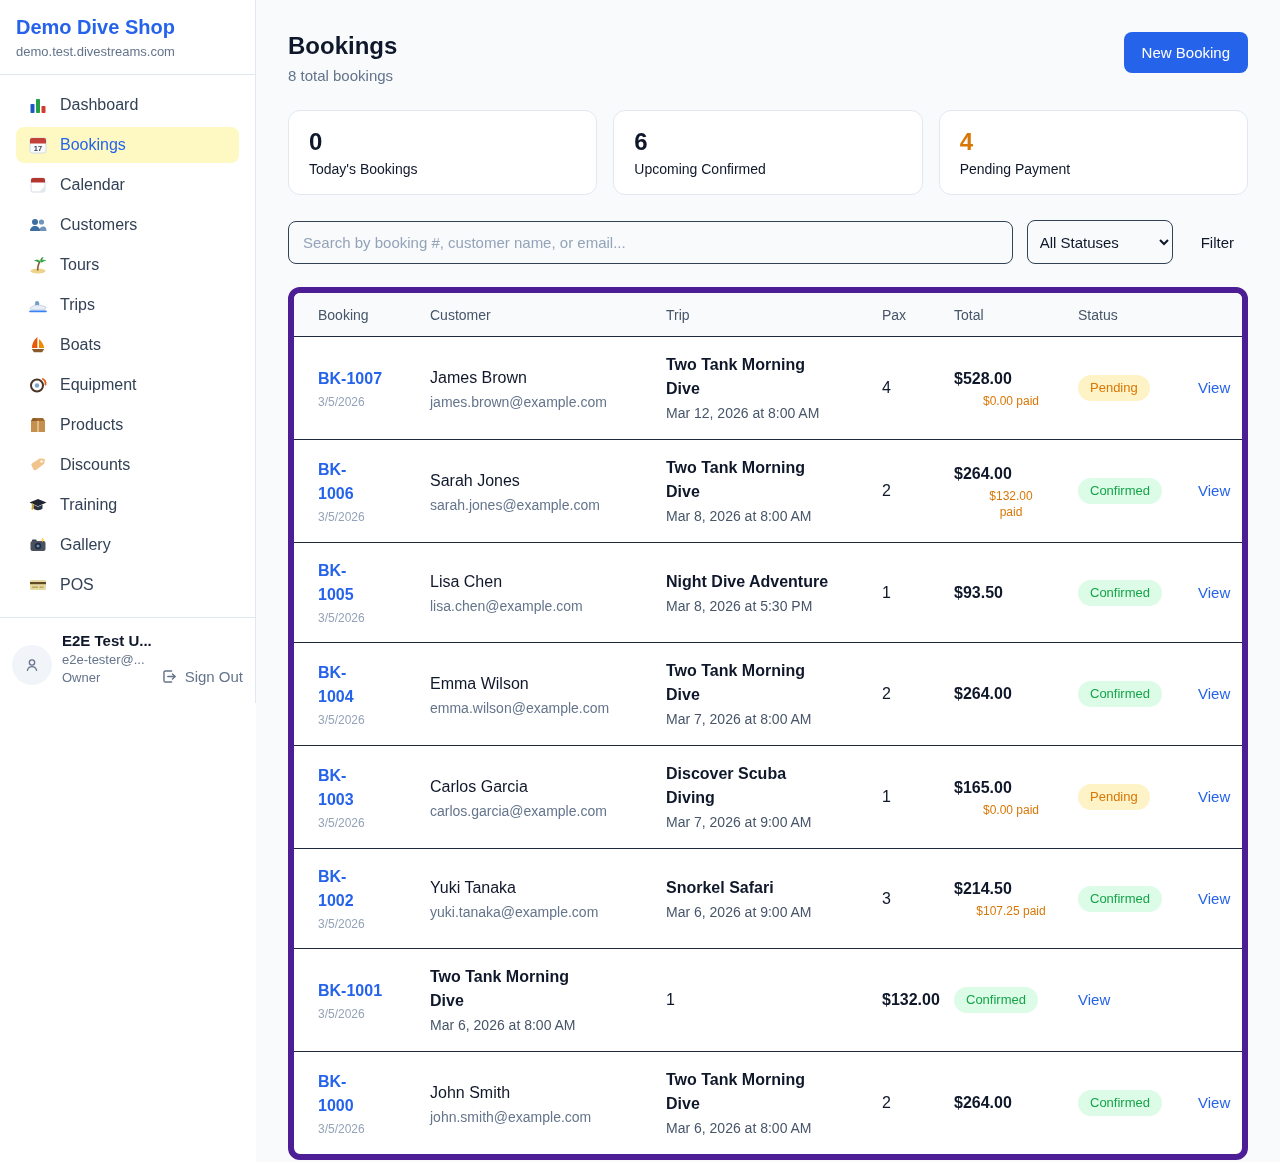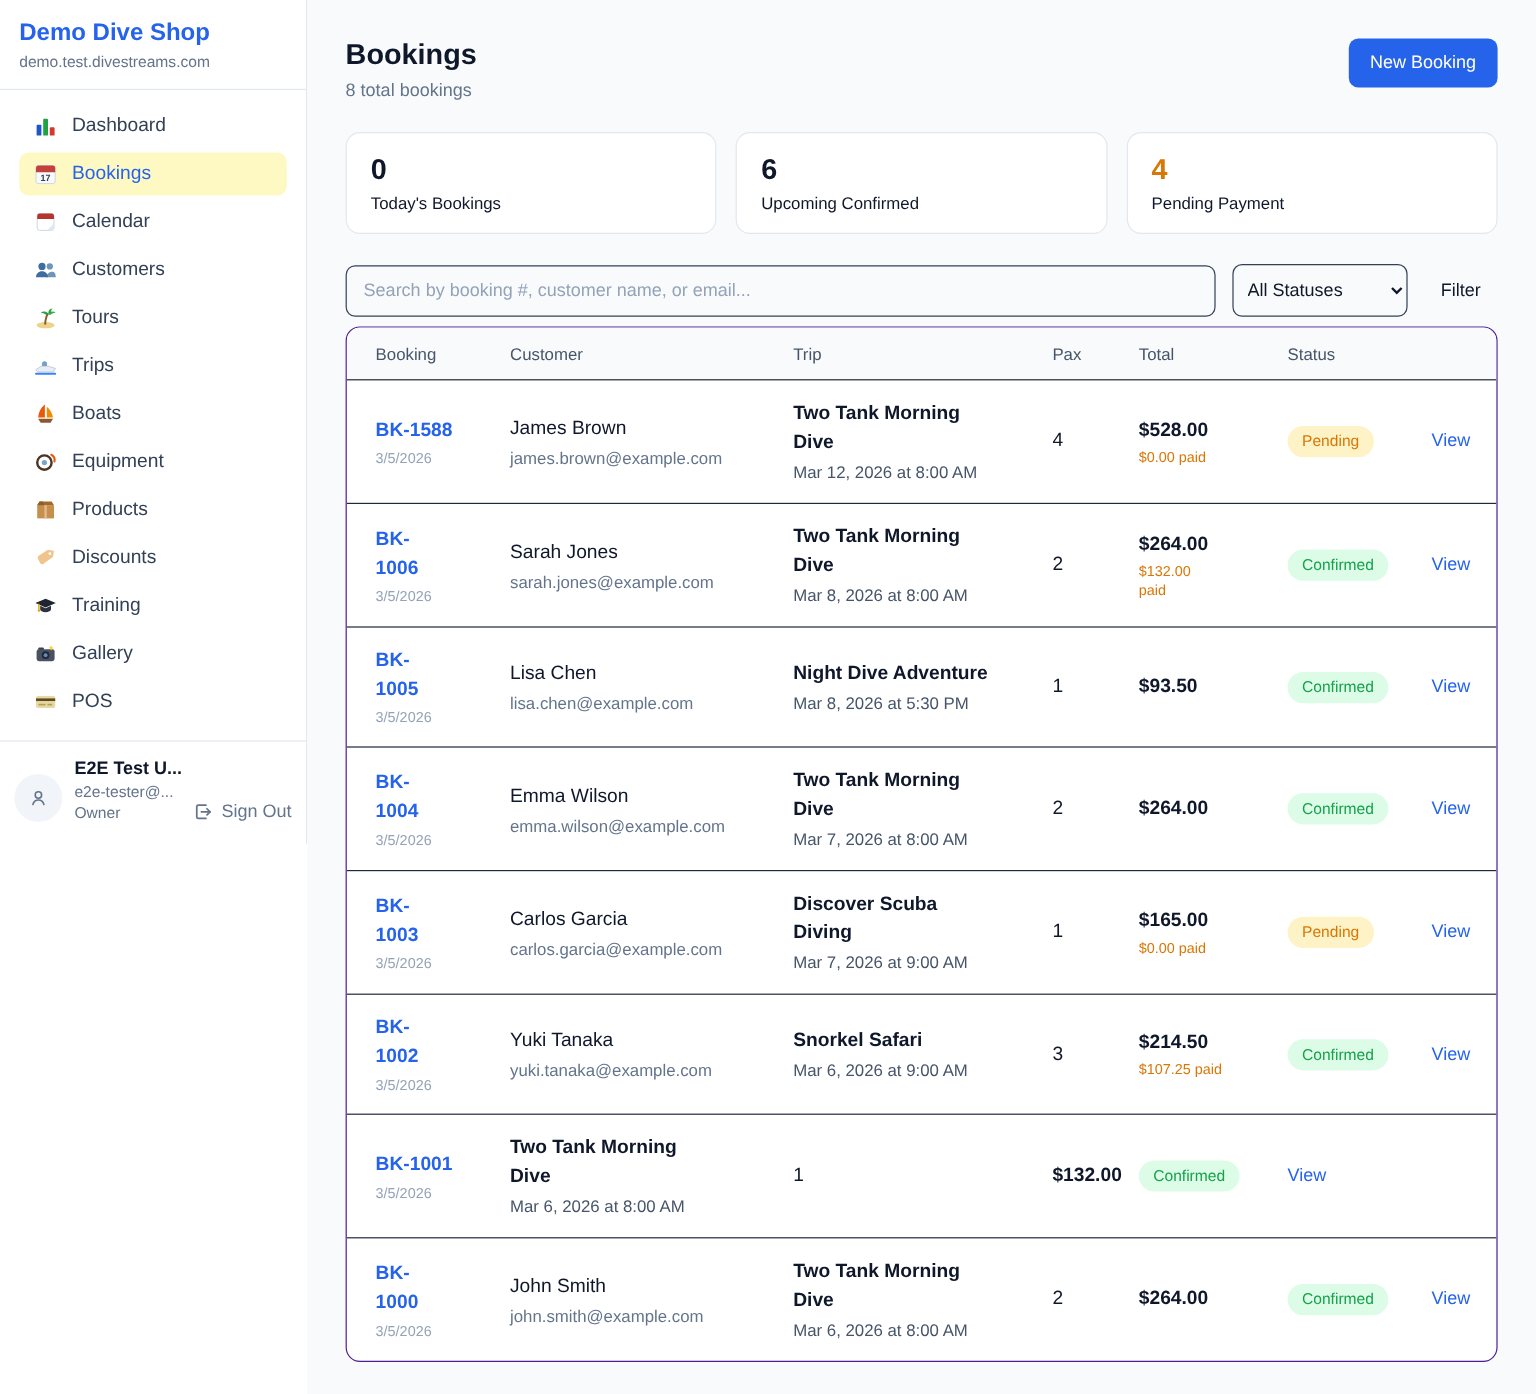--- a/index.html
+++ b/index.html
@@ -52,38 +52,38 @@
                   background:transparent; padding:0 14px; font-size:15px; color:#a21caf;
                   font-family:"Liberation Sans",sans-serif; outline:none; }
   .search-input::placeholder { color:#94a3b8; }
   .status-select { height:44px; width:146px; border:1px solid #334155; border-radius:8px;
                    background:transparent; font-size:15px; color:#0f172a; padding:0 8px;
                    font-family:"Liberation Sans",sans-serif; }
   .filter-btn { background:none; border:none; font-size:15px; color:#0f172a; padding:0 14px;
                 cursor:pointer; font-family:"Liberation Sans",sans-serif; }
 
   
-  .table-card { margin-top:8px; background:#fff; border:1px solid #4c1d95; border-radius:12px; overflow:hidden; }
+  .table-card { margin-top:23px; background:#fff; border:6px solid #4c1d95; border-radius:12px; overflow:hidden; }
   .thead, .trow { display:grid; grid-template-columns:112px 236px 216px 72px 124px 120px 1fr;
                   padding:0 24px; }
   .thead { background:#f8fafc; border-bottom:1px solid #1e293b; }
   .th { font-size:14px; color:#475569; font-weight:500; padding:14px 8px 13px 0; }
   .trow { border-bottom:1px solid #1e293b; padding-top:16px; padding-bottom:16px; align-items:center; min-height:100px; }
   .trow:last-child { border-bottom:none; }
   .cell { padding-right:10px; min-width:0; }
   .bk { display:inline-block; color:#2563eb; font-weight:bold; font-size:16px; line-height:24px;
         white-space:pre-line; text-decoration:none; }
   .bk-date { font-size:12px; color:#94a3b8; margin-top:3px; line-height:16px; }
   .cust-name { font-size:16px; color:#0f172a; line-height:24px; }
   .cust-email { font-size:14px; color:#64748b; margin-top:3px; line-height:18px; }
   .trip-name { font-size:16px; font-weight:600; color:#0f172a; line-height:24px; white-space:pre-line; }
   .trip-date { font-size:14px; color:#475569; margin-top:2px; line-height:20px; }
   .pax { font-size:16px; color:#0f172a; }
   .total { font-size:16px; font-weight:bold; color:#0f172a; line-height:22px; }
-  .paid { font-size:12px; color:#d97706; margin-top:3px; line-height:16px; white-space:pre-line; }
+  .paid { font-size:12px; color:#d97706; margin-top:3px; line-height:16px; white-space:pre-line;text-align:center; }
   .badge { display:inline-block; padding:5px 12px; border-radius:999px; font-size:13px; line-height:16px; }
   .badge.pending { background:#fef3c7; color:#d97706; }
   .badge.confirmed { background:#dcfce7; color:#16a34a; }
   .view-cell { white-space:nowrap; }
   .view { color:#2563eb; font-size:15px; text-decoration:none; }
 </style>
 </head>
 <body>
 
 <div class="app">
@@ -297,21 +297,21 @@
         <div class="th">Customer</div>
         <div class="th">Trip</div>
         <div class="th">Pax</div>
         <div class="th">Total</div>
         <div class="th">Status</div>
         <div class="th"></div>
       </div>
 
       <div class="trow">
         <div class="cell">
-          <a href="#" class="bk">BK-1588</a>
+          <a href="#" class="bk">BK-1007</a>
           <div class="bk-date">3/5/2026</div>
         </div>
         <div class="cell">
           <div class="cust-name">James Brown</div>
           <div class="cust-email">james.brown@example.com</div>
         </div>
         <div class="cell">
           <div class="trip-name">Two Tank Morning
 Dive</div>
           <div class="trip-date">Mar 12, 2026 at 8:00 AM</div>

